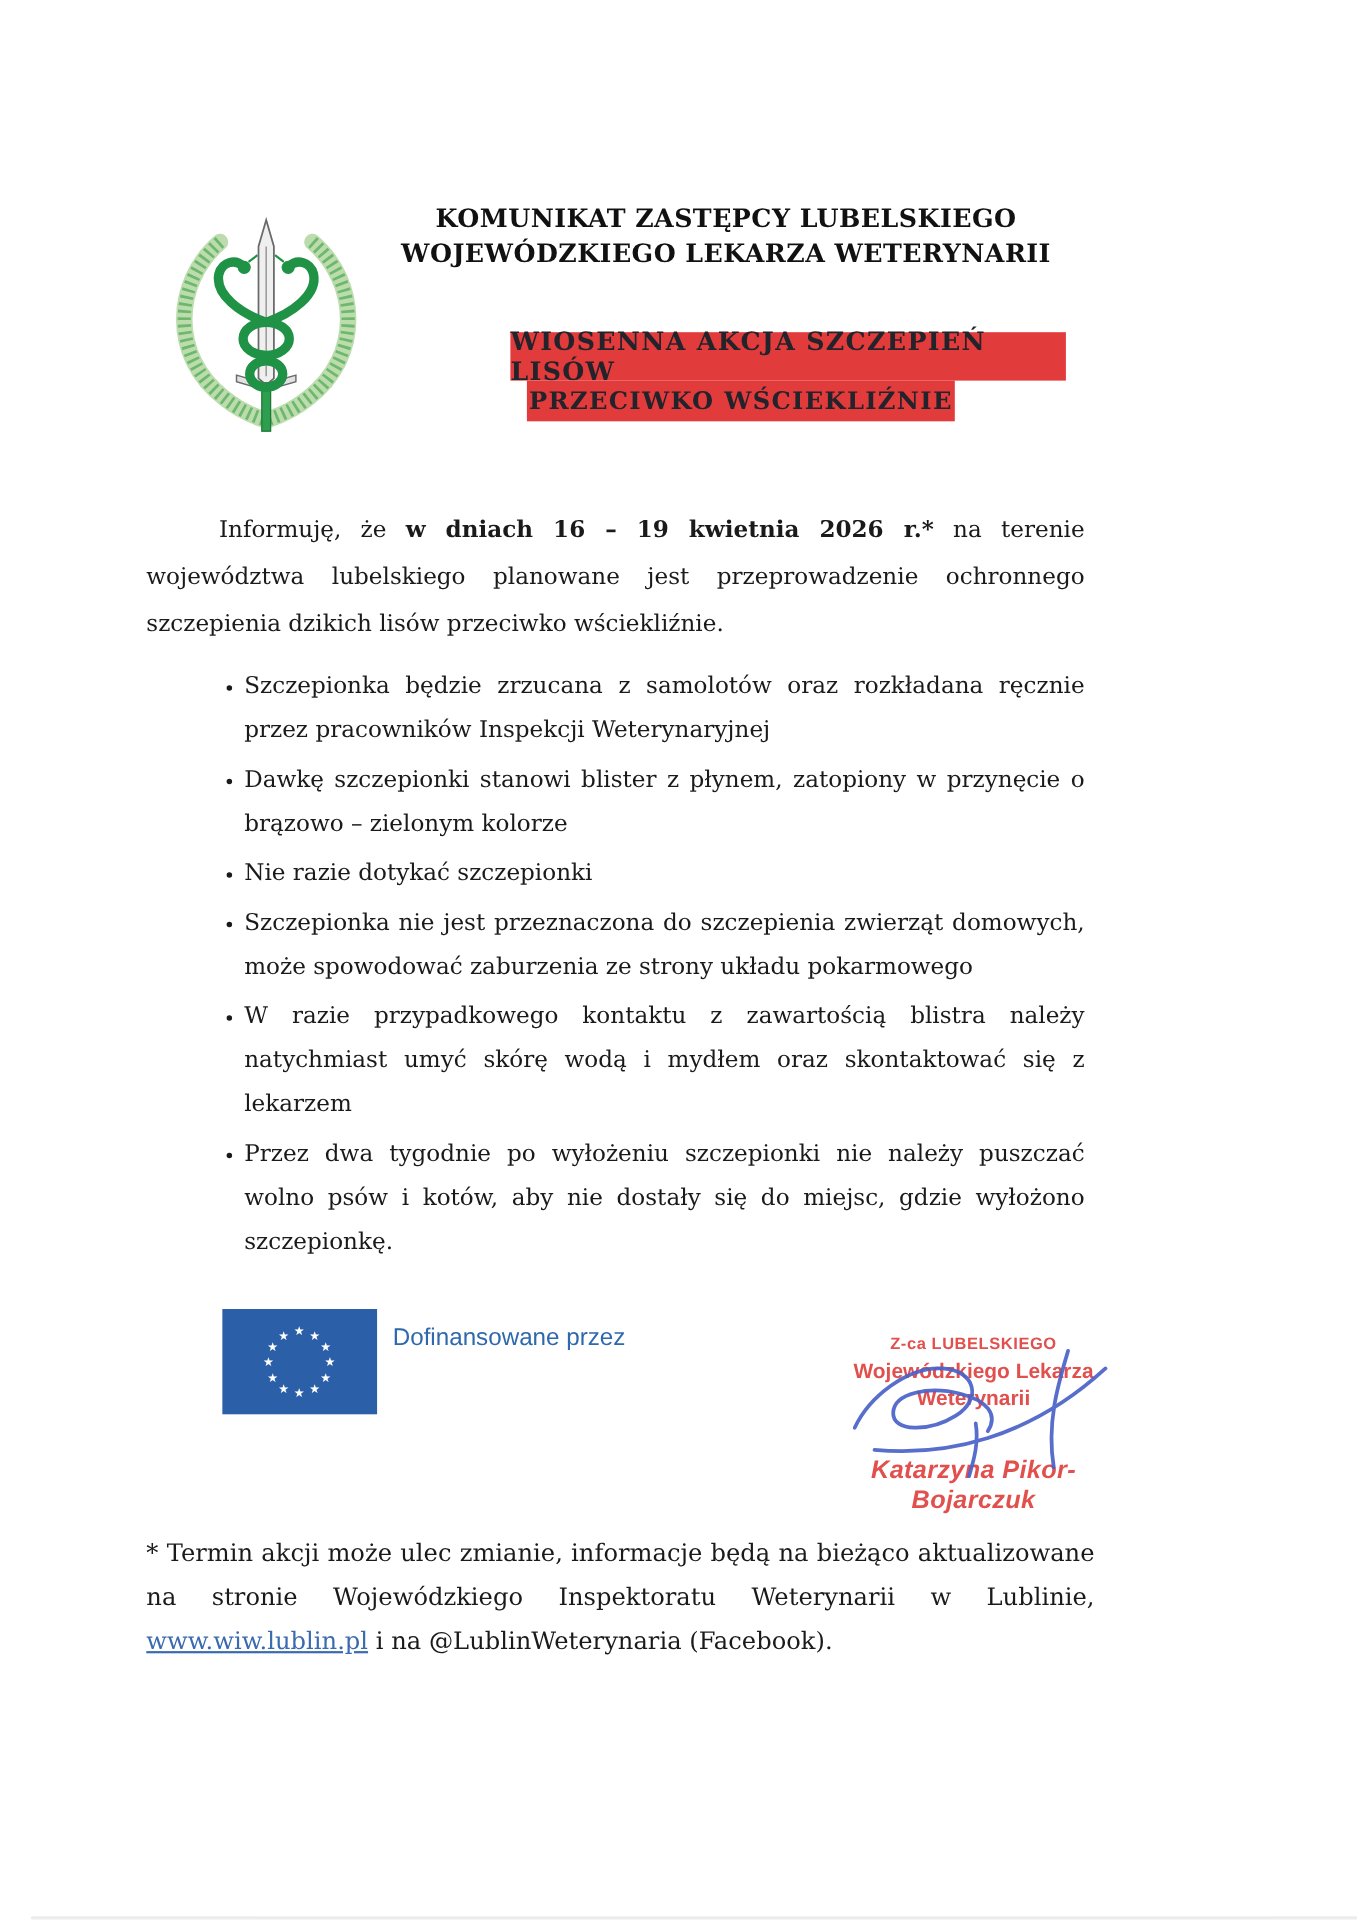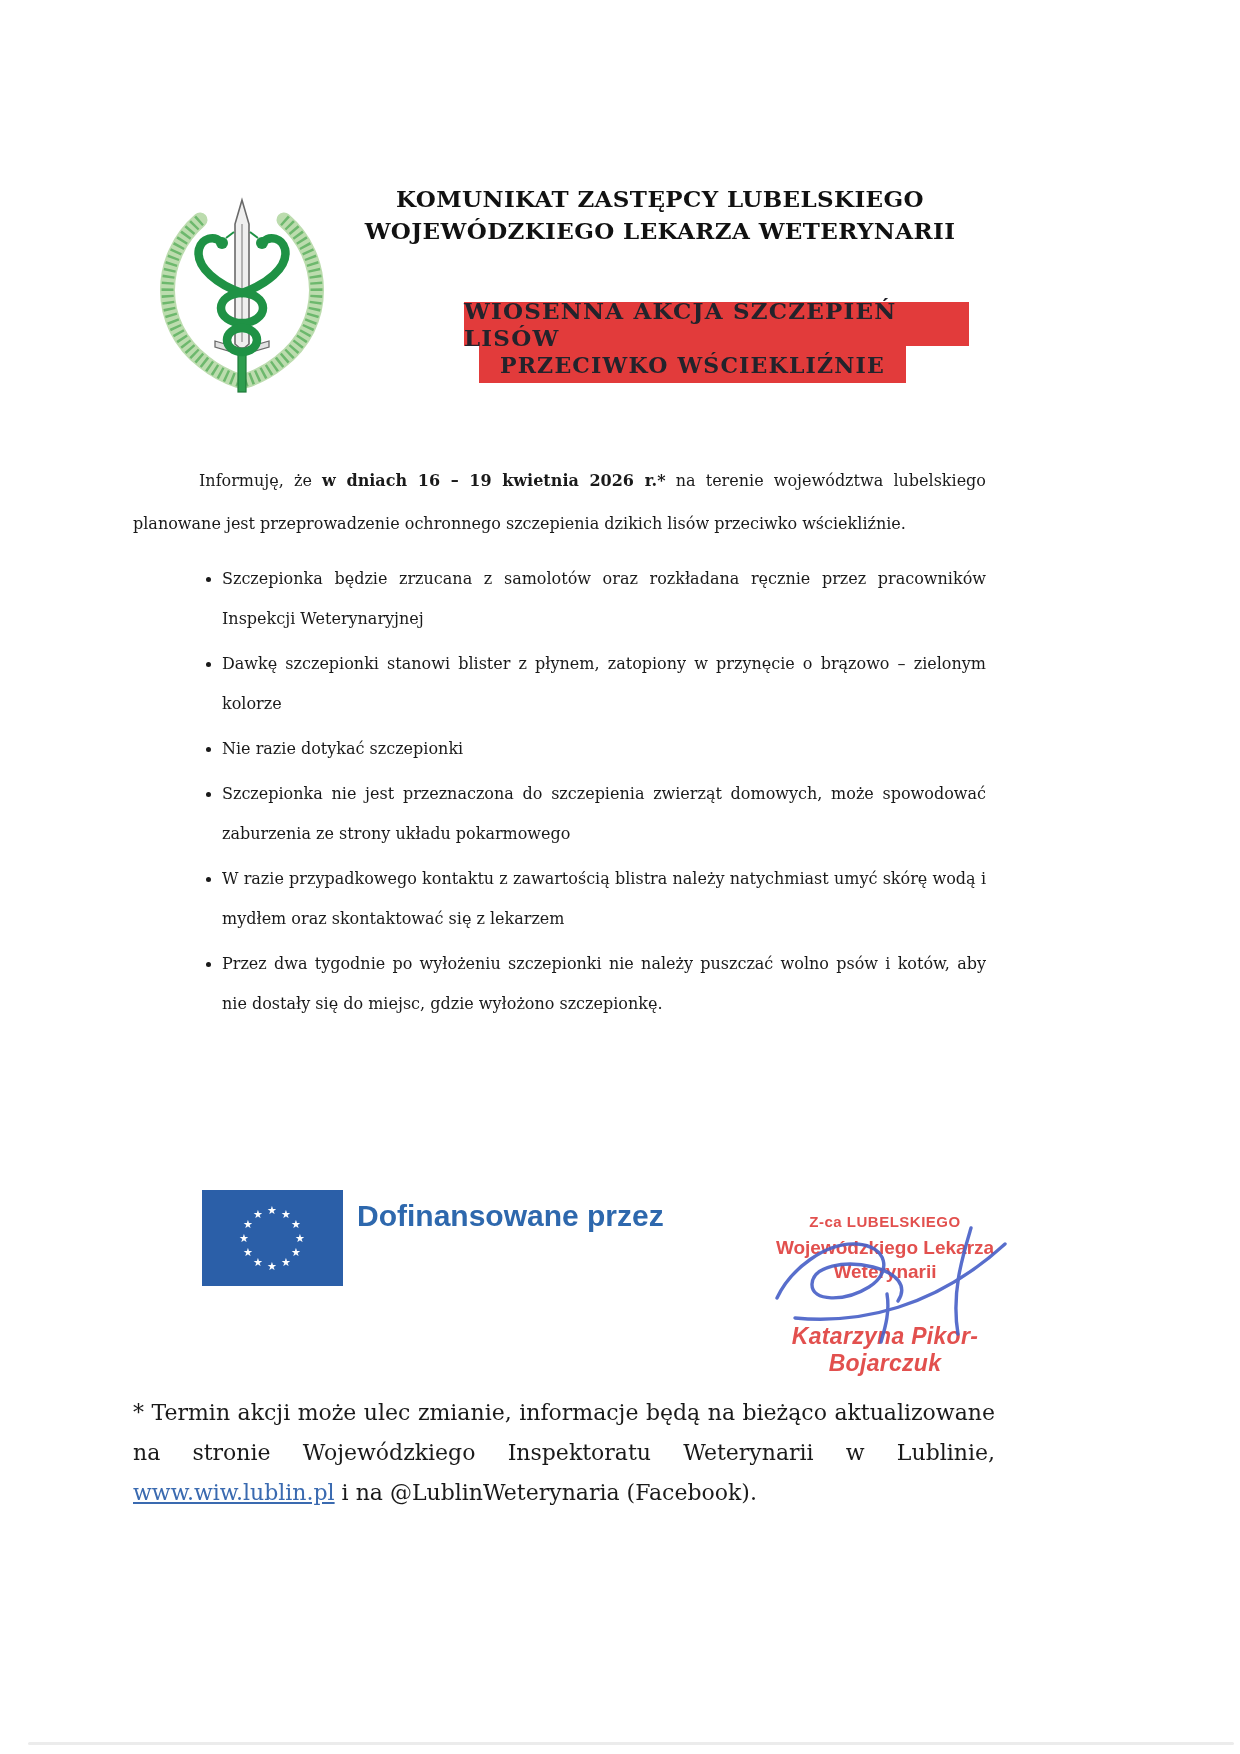--- a/index.html
+++ b/index.html
@@ -12,36 +12,36 @@
   .title{
     position:absolute;left:335px;top:183px;width:650px;text-align:center;
     font-weight:bold;font-size:23px;line-height:32px;letter-spacing:.4px;color:#111;
   }
   
   .banner-line{
     position:absolute;display:flex;align-items:center;justify-content:center;
     font-weight:bold;letter-spacing:1.2px;
   }
   .banner-1{left:464px;top:302px;width:505px;height:44px;font-size:23px;}
-  .banner-2{left:479px;top:346px;width:427px;height:37px;font-size:22px;}
+  .banner-2{left:479px;top:346px;width:389px;height:37px;font-size:22px;}
   
   .doc-body{
     position:absolute;left:133px;top:459px;width:853px;
-    font-size:16px;line-height:43px;text-align:justify;
+    font-size:21px;line-height:43px;text-align:justify;
   }
   .doc-body p{margin:0;text-indent:66px;}
   .doc-body ul{margin:14px 0 0 0;padding-left:89px;}
   .doc-body li{margin:0 0 5px 0;line-height:40px;padding-left:0;}
   .doc-body li::marker{font-size:15px;}
   
   .eu-flag{position:absolute;left:202px;top:1190px;width:141px;height:96px;}
   .eu-text{
     position:absolute;left:357px;top:1196px;
-    font-family:"Liberation Sans",sans-serif;font-weight:bold;
-    font-size:30px;line-height:39px;
+    font-family:"Liberation Sans",sans-serif;font-weight:normal;
+    font-size:22px;line-height:39px;
   }
   
   .stamp{
     position:absolute;left:742px;top:1208px;width:286px;text-align:center;
     font-family:"Liberation Sans",sans-serif;font-weight:bold;
   }
   .stamp-l1{font-size:15px;letter-spacing:.5px;line-height:28px;}
   .stamp-l2{font-size:19px;line-height:24px;}
   .stamp-name{margin-top:39px;font-size:23px;font-style:italic;letter-spacing:.3px;}
   .signature{position:absolute;left:765px;top:1220px;width:265px;height:125px;}

